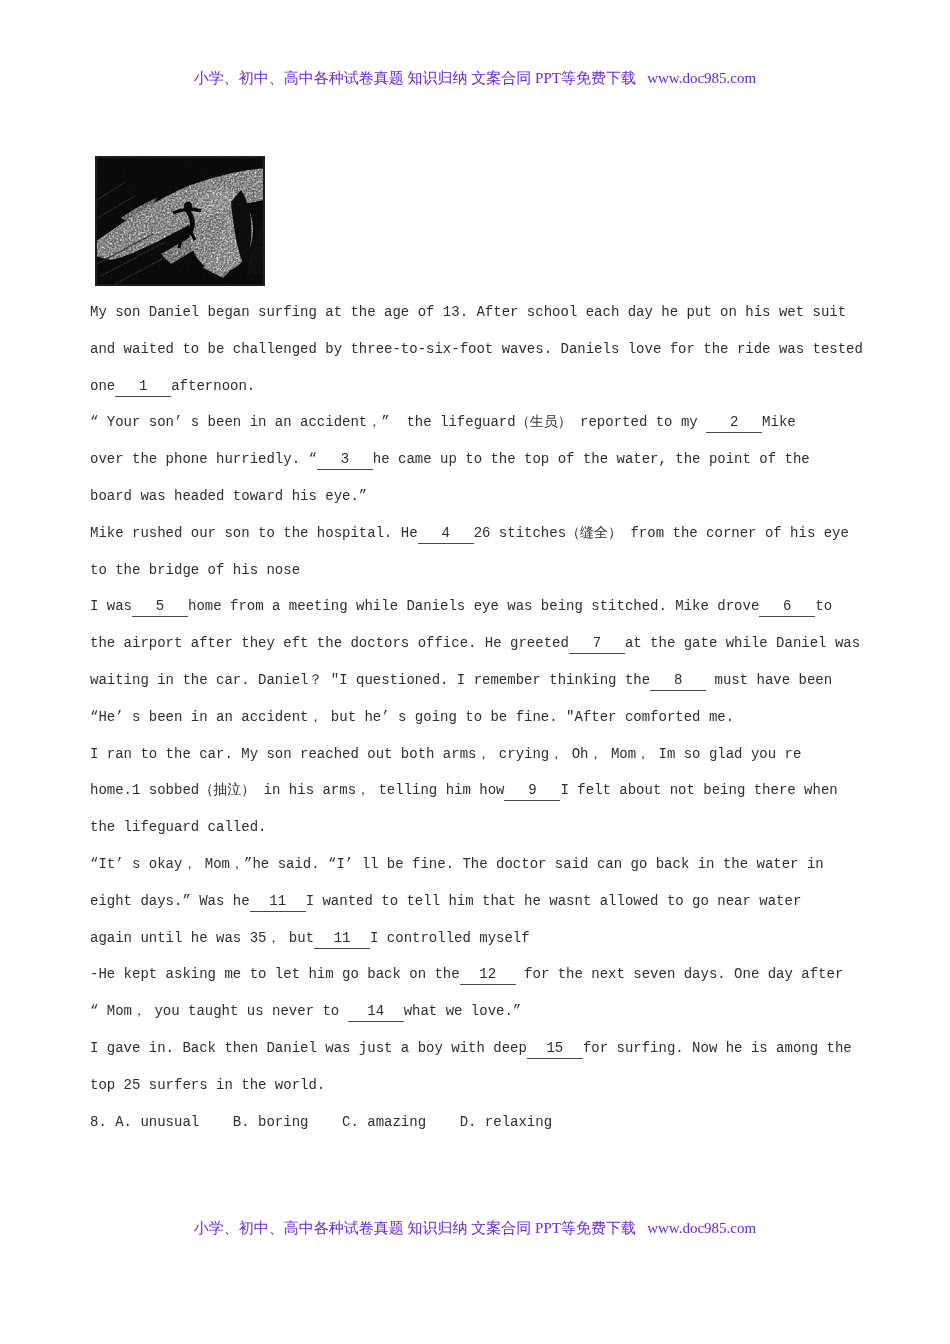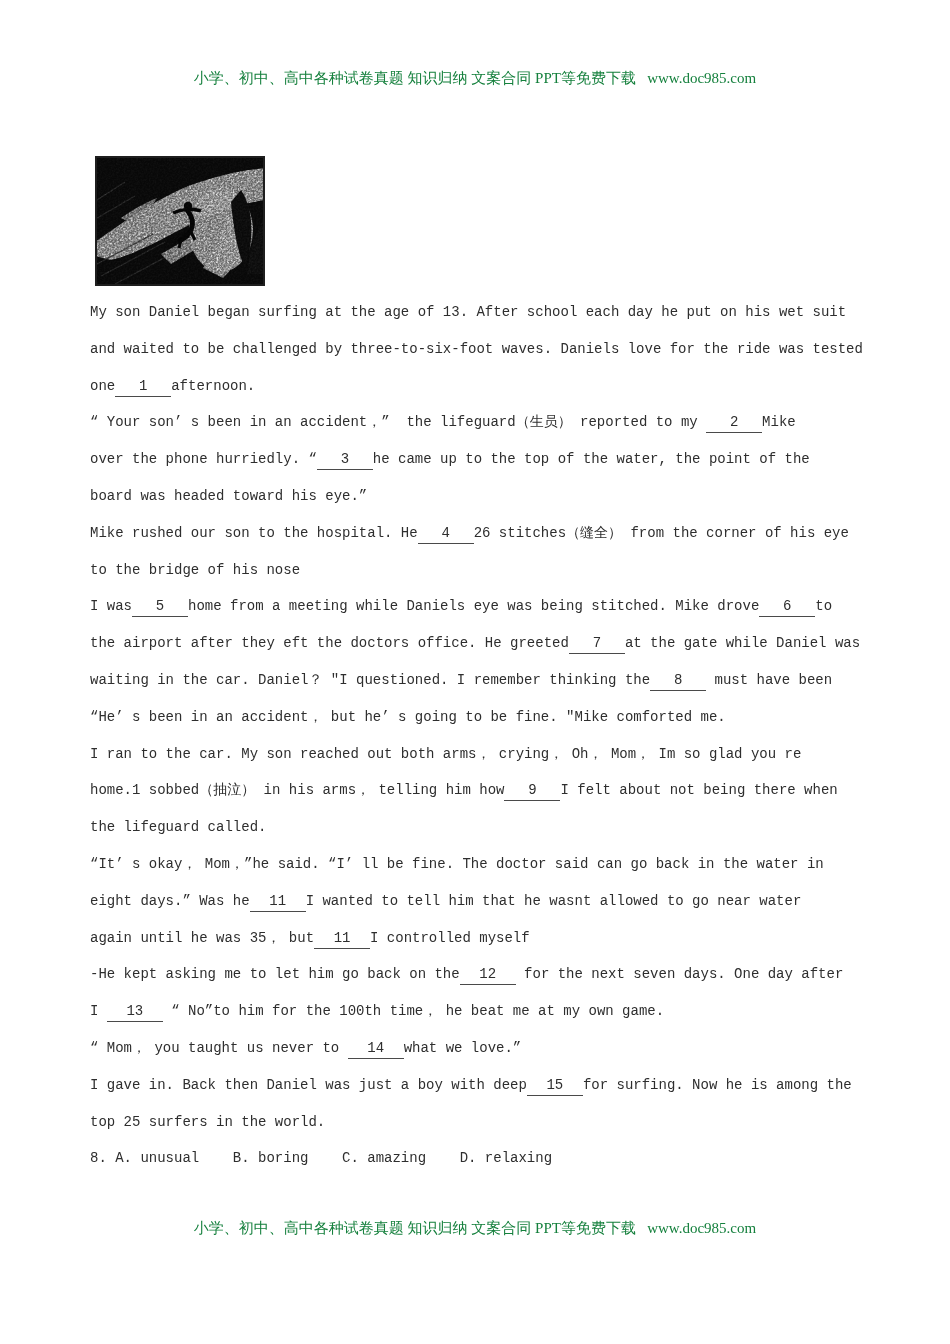--- a/index.html
+++ b/index.html
@@ -8,21 +8,21 @@
     width:950px;height:1344px;
     background:#ffffff;
     font-family:"Liberation Mono","DejaVu Sans Mono",monospace;
     color:#2e2e2e;
     overflow:hidden;
   }
   .watermark{
     position:absolute;left:0;width:950px;
     text-align:center;
     font-family:"Liberation Serif","DejaVu Serif",serif;
-    font-size:15px;color:#15803d;
+    font-size:15px;color:#6d28d9;
     line-height:20px;
     white-space:pre;
   }
   .watermark.top{top:68px;}
   .watermark.bottom{top:1218px;}
   .photo{
     position:absolute;left:95px;top:156px;
     width:170px;height:130px;
     display:block;
   }
@@ -96,28 +96,27 @@
     <div class="pline">and waited to be challenged by three-to-six-foot waves. Daniels love for the ride was tested</div>
     <div class="pline">one<span class="blank">1</span>afternoon.</div>
     <div class="pline">“ Your son’ s been in an accident，”  the lifeguard（生员） reported to my <span class="blank">2</span>Mike</div>
     <div class="pline">over the phone hurriedly. “<span class="blank">3</span>he came up to the top of the water, the point of the</div>
     <div class="pline">board was headed toward his eye.”</div>
     <div class="pline">Mike rushed our son to the hospital. He<span class="blank">4</span>26 stitches（缝全） from the corner of his eye</div>
     <div class="pline">to the bridge of his nose</div>
     <div class="pline">I was<span class="blank">5</span>home from a meeting while Daniels eye was being stitched. Mike drove<span class="blank">6</span>to</div>
     <div class="pline">the airport after they eft the doctors office. He greeted<span class="blank">7</span>at the gate while Daniel was</div>
     <div class="pline">waiting in the car. Daniel？ "I questioned. I remember thinking the<span class="blank">8</span> must have been</div>
-    <div class="pline">“He’ s been in an accident， but he’ s going to be fine. "Mike comforted me.</div>
+    <div class="pline">“He’ s been in an accident， but he’ s going to be fine. "After comforted me.</div>
     <div class="pline">I ran to the car. My son reached out both arms， crying， Oh， Mom， Im so glad you re</div>
     <div class="pline">home.1 sobbed（抽泣） in his arms， telling him how<span class="blank">9</span>I felt about not being there when</div>
     <div class="pline">the lifeguard called.</div>
     <div class="pline">“It’ s okay， Mom，”he said. “I’ ll be fine. The doctor said can go back in the water in</div>
     <div class="pline">eight days.” Was he<span class="blank">11</span>I wanted to tell him that he wasnt allowed to go near water</div>
     <div class="pline">again until he was 35， but<span class="blank">11</span>I controlled myself</div>
     <div class="pline">-He kept asking me to let him go back on the<span class="blank">12</span> for the next seven days. One day after</div>
-    <div class="pline">I <span class="blank">13</span> “ No”to him for the 100th time， he beat me at my own game.</div>
     <div class="pline">“ Mom， you taught us never to <span class="blank">14</span>what we love.”</div>
     <div class="pline">I gave in. Back then Daniel was just a boy with deep<span class="blank">15</span>for surfing. Now he is among the</div>
     <div class="pline">top 25 surfers in the world.</div>
     <div class="pline">8. A. unusual    B. boring    C. amazing    D. relaxing</div>
   </div>
 
 <div class="watermark bottom">小学、初中、高中各种试卷真题 知识归纳 文案合同 PPT等免费下载   www.doc985.com</div>
 
 </body></html>

